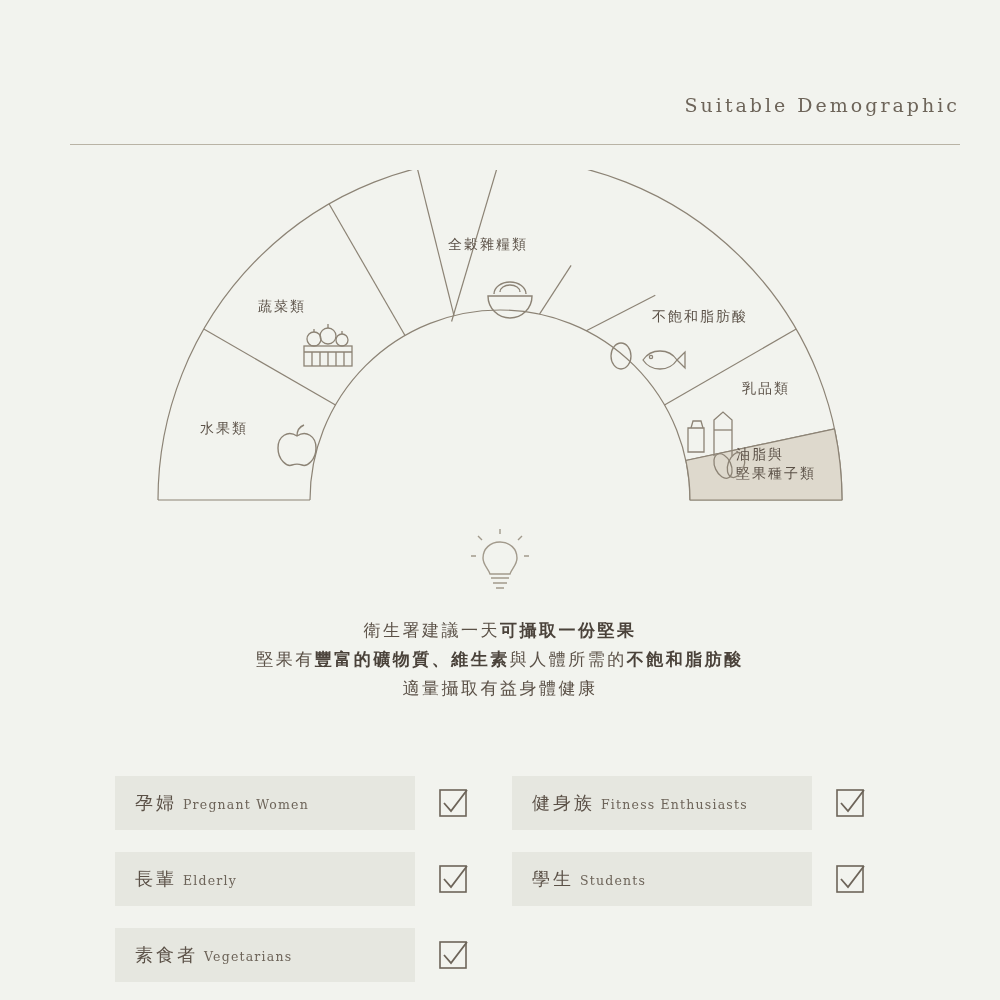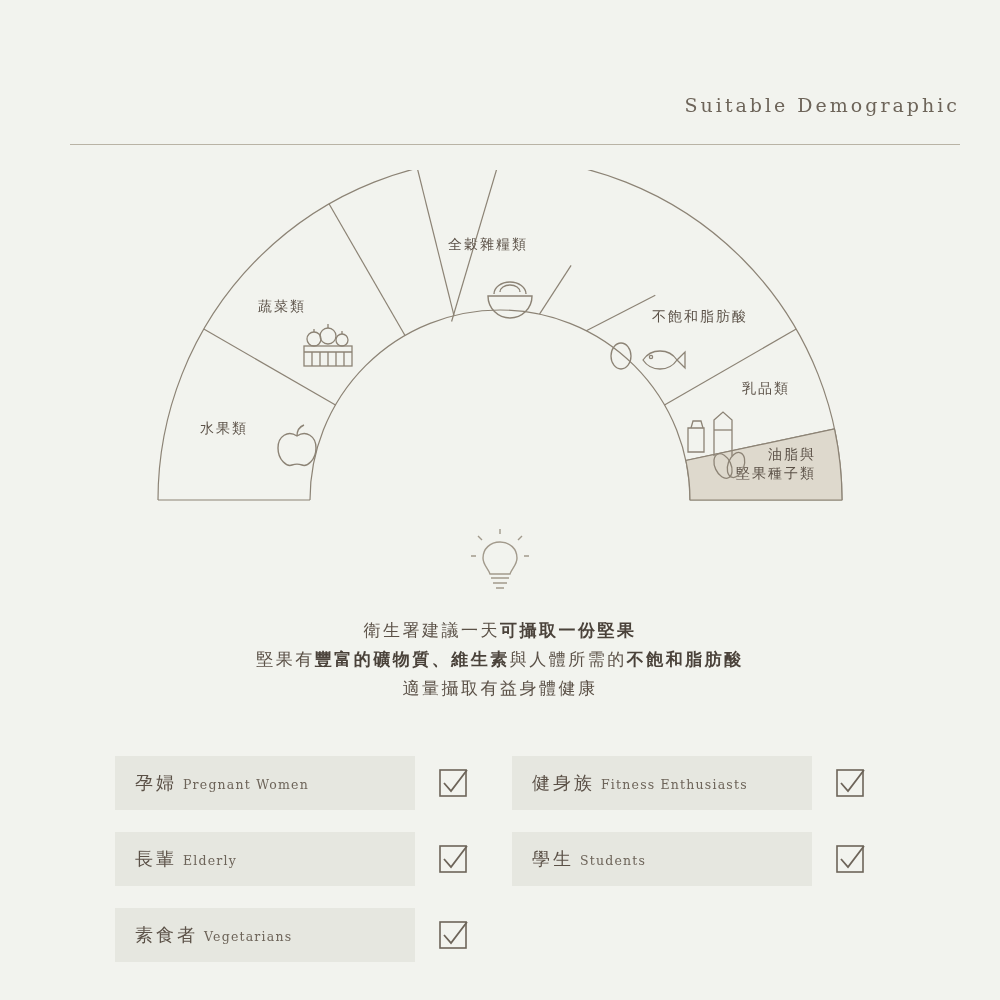--- a/index.html
+++ b/index.html
@@ -64,21 +64,21 @@
     letter-spacing: 2px;
     color: #5b5147;
     white-space: nowrap;
     font-family: "DejaVu Sans", sans-serif;
   }
   .lbl-grain  { left: 298px; top: 66px; }
   .lbl-veg    { left: 108px; top: 128px; }
   .lbl-fruit  { left: 50px;  top: 250px; }
   .lbl-meat   { left: 502px; top: 138px; }
   .lbl-dairy  { left: 592px; top: 210px; }
-  .lbl-oil    { left: 586px; top: 275px; text-align: right; line-height: 19px; }
+  .lbl-oil    { left: 586px; top: 275px; text-align: left; line-height: 19px; }
 
   .center-text {
     position: absolute;
     left: 240px;
     top: 240px;
     width: 220px;
     text-align: center;
   }
   .center-text .t1 {
     font-size: 15px;
@@ -120,21 +120,21 @@
     letter-spacing: 2.5px;
     color: #5b5147;
     font-family: "DejaVu Sans", sans-serif;
   }
   .message b { font-weight: bold; color: #4a423a; }
 
   
   .checklist {
     position: absolute;
     left: 115px;
-    top: 756px;
+    top: 776px;
     width: 770px;
     display: grid;
     grid-template-columns: 375px 375px;
     grid-column-gap: 20px;
     grid-row-gap: 26px;
     gap: 22px;
   }
   .check-row {
     position: relative;
     height: 54px;

